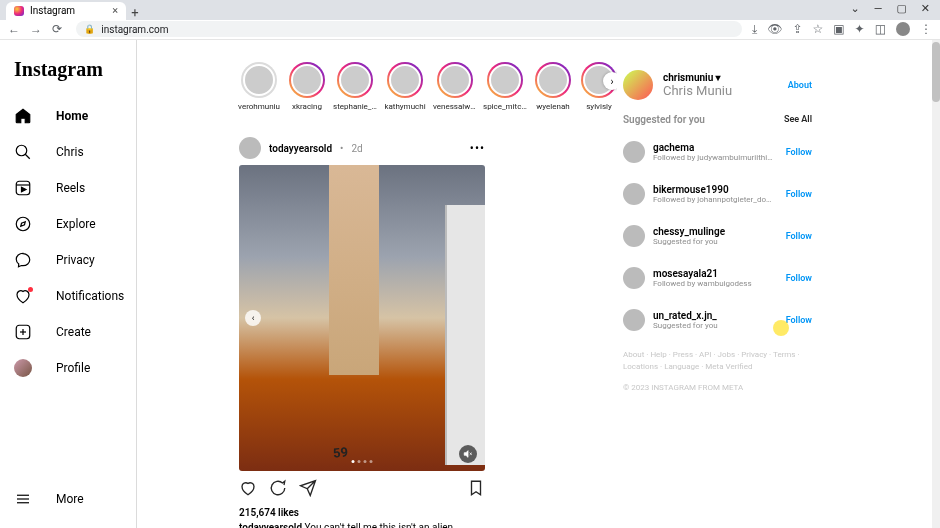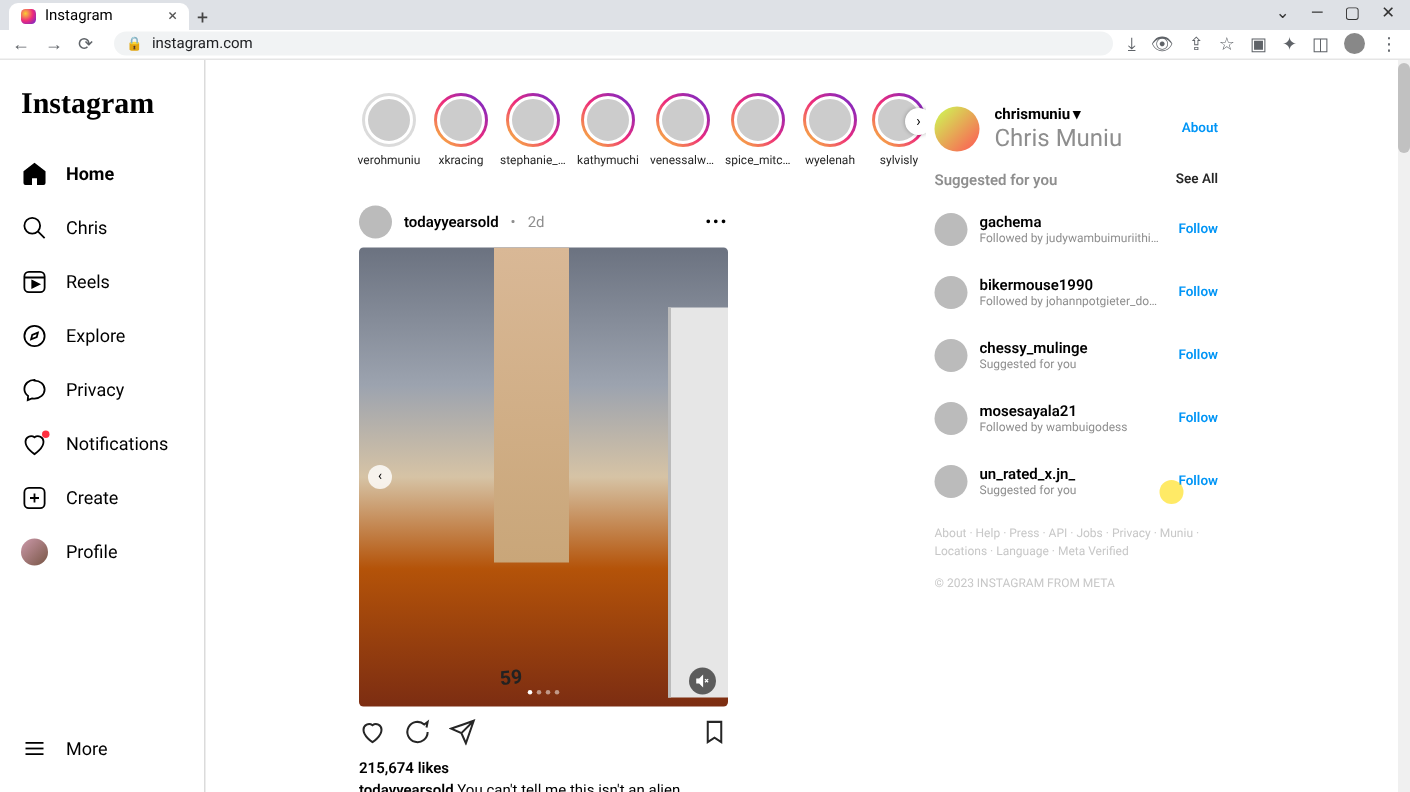--- a/index.html
+++ b/index.html
@@ -18,21 +18,21 @@
 .lock { font-size: 9px; }
 .chrome-right { margin-left: auto; display: flex; gap: 10px; align-items: center; color: #5f6368; font-size: 12px; }
 .chrome-avatar { width: 14px; height: 14px; border-radius: 50%; background: #888; }
 .win-controls { position: absolute; top: 0; right: 0; display: flex; gap: 14px; padding: 2px 10px; font-size: 11px; color: #333; background: #dee1e6; }
 
 
 .app { display: flex; height: 488px; }
 .sidebar { width: 137px; border-right: 1px solid #dbdbdb; padding: 18px 10px 12px 10px; display: flex; flex-direction: column; }
 .logo { font-family: cursive; font-size: 20px; font-weight: 600; padding: 0 4px 18px 4px; }
 .nav { display: flex; flex-direction: column; gap: 2px; }
-.nav-item { display: flex; align-items: center; gap: 12px; padding: 8px 4px; border-radius: 6px; font-size: 12px; cursor: pointer; }
+.nav-item { display: flex; align-items: center; gap: 24px; padding: 8px 4px; border-radius: 6px; font-size: 12px; cursor: pointer; }
 .nav-item.active { font-weight: 700; }
 .nav-icon { width: 18px; height: 18px; display: inline-flex; align-items: center; justify-content: center; }
 .nav-icon svg { width: 18px; height: 18px; stroke: #000; fill: none; stroke-width: 1.6; }
 .nav-item.active .nav-icon svg.fillable { fill: #000; }
 .profile-dot { width: 18px; height: 18px; border-radius: 50%; background: linear-gradient(135deg,#c9a,#754); }
 .more { margin-top: auto; }
 .heart-dot { width: 5px; height: 5px; background: #ff3040; border-radius: 50%; position: absolute; margin-left: 14px; margin-top: -14px; }
 
 
 .main { flex: 1; display: flex; overflow: hidden; }
@@ -66,21 +66,21 @@
 .post-save { margin-left: auto; }
 .post-likes { font-size: 10px; font-weight: 600; padding: 2px 0; }
 .post-caption { font-size: 10px; padding: 2px 0; }
 .post-caption b { font-weight: 600; }
 
 
 .rightcol { width: 205px; padding: 30px 10px 0 6px; font-size: 11px; }
 .me { display: flex; align-items: center; gap: 10px; }
 .me-avatar { width: 30px; height: 30px; border-radius: 50%; background: linear-gradient(135deg,#cf5,#f55); }
 .me-name { font-weight: 700; font-size: 10px; display: flex; align-items: center; gap: 2px; }
-.me-sub { color: #8e8e8e; font-size: 16px; }
+.me-sub { color: #8e8e8e; font-size: 13px; }
 .switch { margin-left: auto; color: #0095f6; font-size: 9px; font-weight: 600; }
 .sugg-head { display: flex; justify-content: space-between; margin: 14px 0 8px 0; color: #8e8e8e; font-size: 10px; font-weight: 600; }
 .sugg-head .seeall { color: #262626; font-size: 9px; }
 .sugg { display: flex; align-items: center; gap: 8px; padding: 4px 0; margin-top: 12px; }
 .sugg-avatar { width: 22px; height: 22px; border-radius: 50%; background: #bbb; }
 .sugg-name { font-size: 10px; font-weight: 600; }
 .sugg-sub { font-size: 8px; color: #8e8e8e; max-width: 120px; overflow: hidden; text-overflow: ellipsis; white-space: nowrap; }
 .follow { margin-left: auto; color: #0095f6; font-size: 9px; font-weight: 600; }
 .footer { margin-top: 14px; font-size: 8px; color: #c7c7c7; line-height: 1.5; }
 .footer span::after { content: " · "; }
@@ -367,21 +367,21 @@
           </div>
           <div class="sugg">
             <span class="sugg-avatar"></span>
             <div>
               <div class="sugg-name">un_rated_x.jn_</div>
               <div class="sugg-sub">Suggested for you</div>
             </div>
             <span class="follow">Follow</span>
           </div>
         </div>
-      <div class="footer" id="footer-links"><span>About</span><span>Help</span><span>Press</span><span>API</span><span>Jobs</span><span>Privacy</span><span>Muniu</span><span>Locations</span><span>Language</span><span>Meta Verified</span></div>
+      <div class="footer" id="footer-links"><span>About</span><span>Help</span><span>Press</span><span>API</span><span>Jobs</span><span>Privacy</span><span>Terms</span><span>Locations</span><span>Language</span><span>Meta Verified</span></div>
       <div class="footer-copy">© 2023 INSTAGRAM FROM META</div>
     </div>
   </div>
 </div>
 
 <div class="cursor-mark"></div>
 <div class="scrollbar">
     <div class="scrollthumb"></div>
   </div>
 

